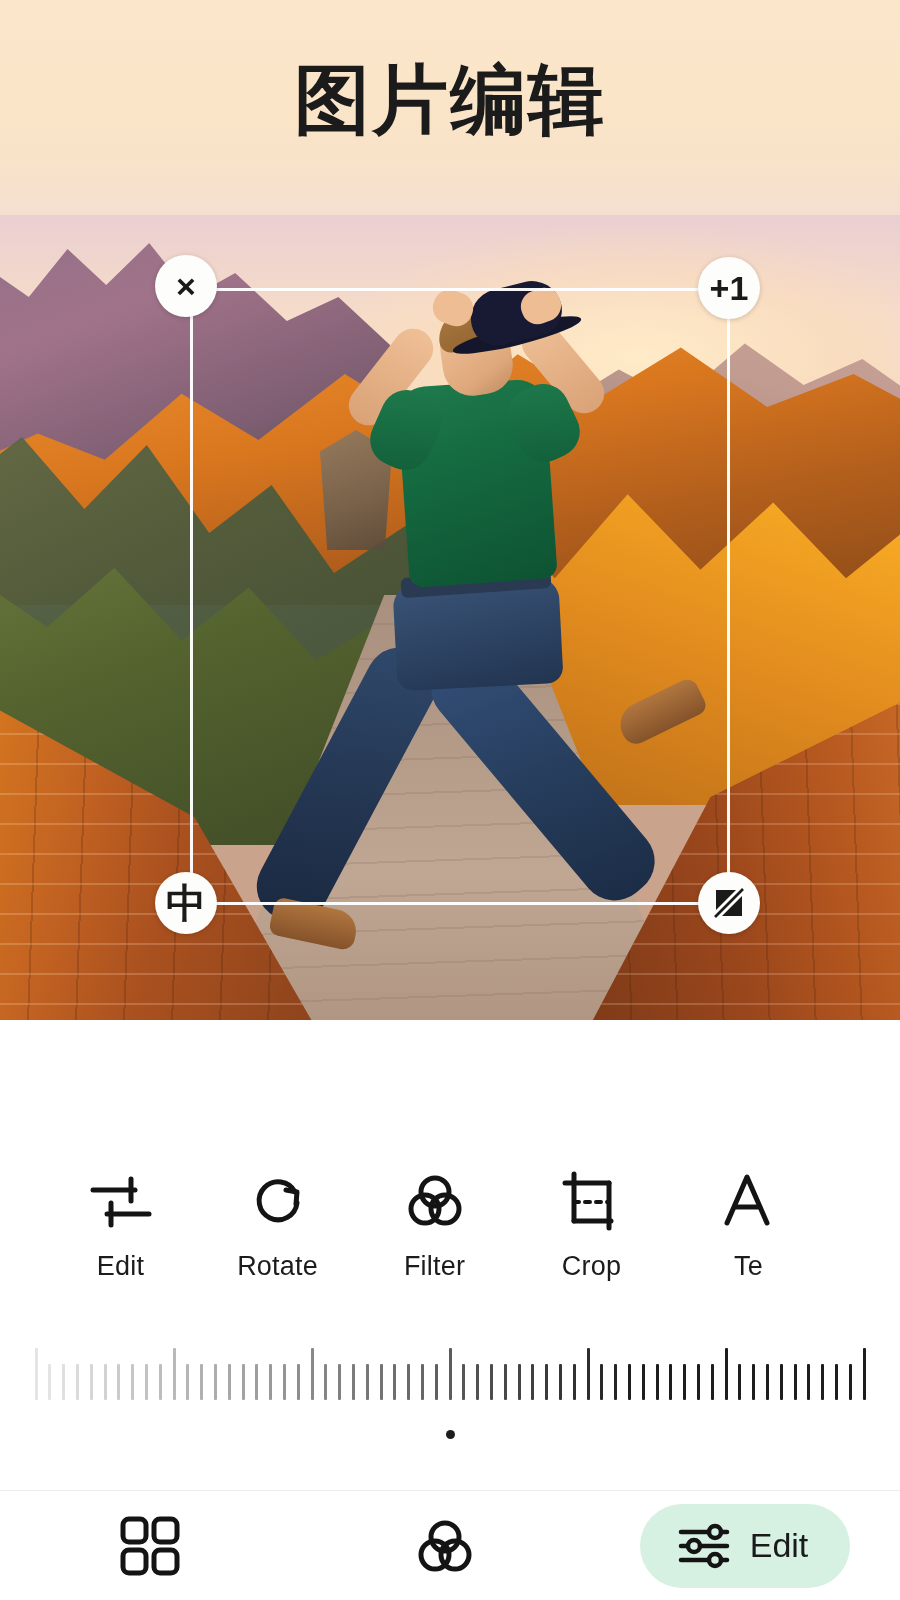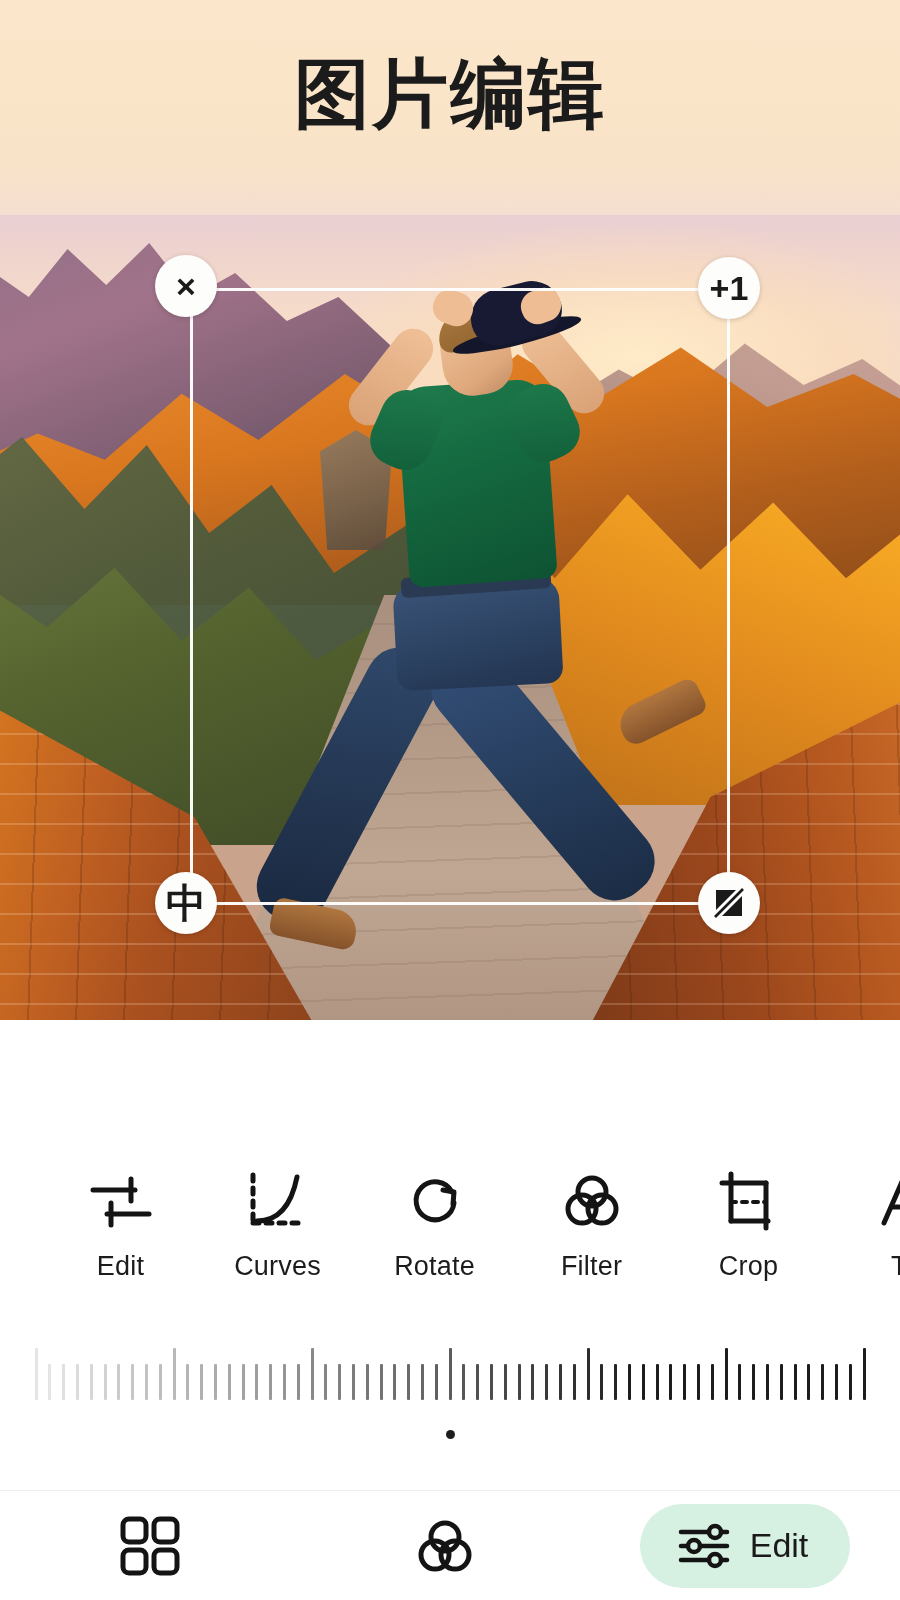--- a/index.html
+++ b/index.html
@@ -13,21 +13,21 @@
 
   
   .hero {
     position:absolute; left:0; top:0; width:900px; height:218px;
     background:linear-gradient(180deg,#fbe6cb 0%,#fbe5c9 45%,#f9e3c8 72%,#f4ded0 100%);
     overflow:hidden;
   }
   .hero-title {
     position:absolute; left:0; top:58px; width:900px;
     text-align:center;
-    font-family:Liberation Mono, monospace;
+    font-family:Liberation Serif, serif;
     font-size:76px; line-height:84px; font-weight:700;
     color:#1b1b1b; letter-spacing:2px;
   }
   .hero-sub {
     position:absolute; left:0; top:158px; width:900px;
     text-align:center;
     font-family:"Liberation Sans","DejaVu Sans",sans-serif;
     font-size:42px; line-height:48px; font-weight:400;
     color:#262626; letter-spacing:1px;
   }
@@ -374,30 +374,20 @@
         <svg width="64" height="58" viewBox="0 0 64 58">
           <line x1="4" y1="18" x2="46" y2="18" stroke="#141414" stroke-width="5" stroke-linecap="round"></line>
           <line x1="42" y1="7" x2="42" y2="29" stroke="#141414" stroke-width="5" stroke-linecap="round"></line>
           <line x1="18" y1="42" x2="60" y2="42" stroke="#141414" stroke-width="5" stroke-linecap="round"></line>
           <line x1="22" y1="31" x2="22" y2="53" stroke="#141414" stroke-width="5" stroke-linecap="round"></line>
         </svg>
       </div>
       <div class="tool-label">Edit</div>
     </div>
 
-    <div class="tool">
-      <div class="tool-ico">
-        <svg width="62" height="60" viewBox="0 0 62 60">
-          <line x1="6" y1="4" x2="6" y2="52" stroke="#141414" stroke-width="5" stroke-linecap="round" stroke-dasharray="6 7"></line>
-          <line x1="6" y1="52" x2="56" y2="52" stroke="#141414" stroke-width="5" stroke-linecap="round" stroke-dasharray="6 7"></line>
-          <path d="M10 50 C 30 50, 44 36, 50 6" fill="none" stroke="#141414" stroke-width="5" stroke-linecap="round"></path>
-        </svg>
-      </div>
-      <div class="tool-label">Curves</div>
-    </div>
 
     <div class="tool">
       <div class="tool-ico">
         <svg width="60" height="60" viewBox="0 0 60 60">
           <path d="M47 21 A 19 19 0 1 0 49 32" fill="none" stroke="#141414" stroke-width="5" stroke-linecap="round"></path>
           <polyline points="38,19 49,21 48,33" fill="none" stroke="#141414" stroke-width="5" stroke-linecap="round" stroke-linejoin="round"></polyline>
         </svg>
       </div>
       <div class="tool-label">Rotate</div>
     </div>

